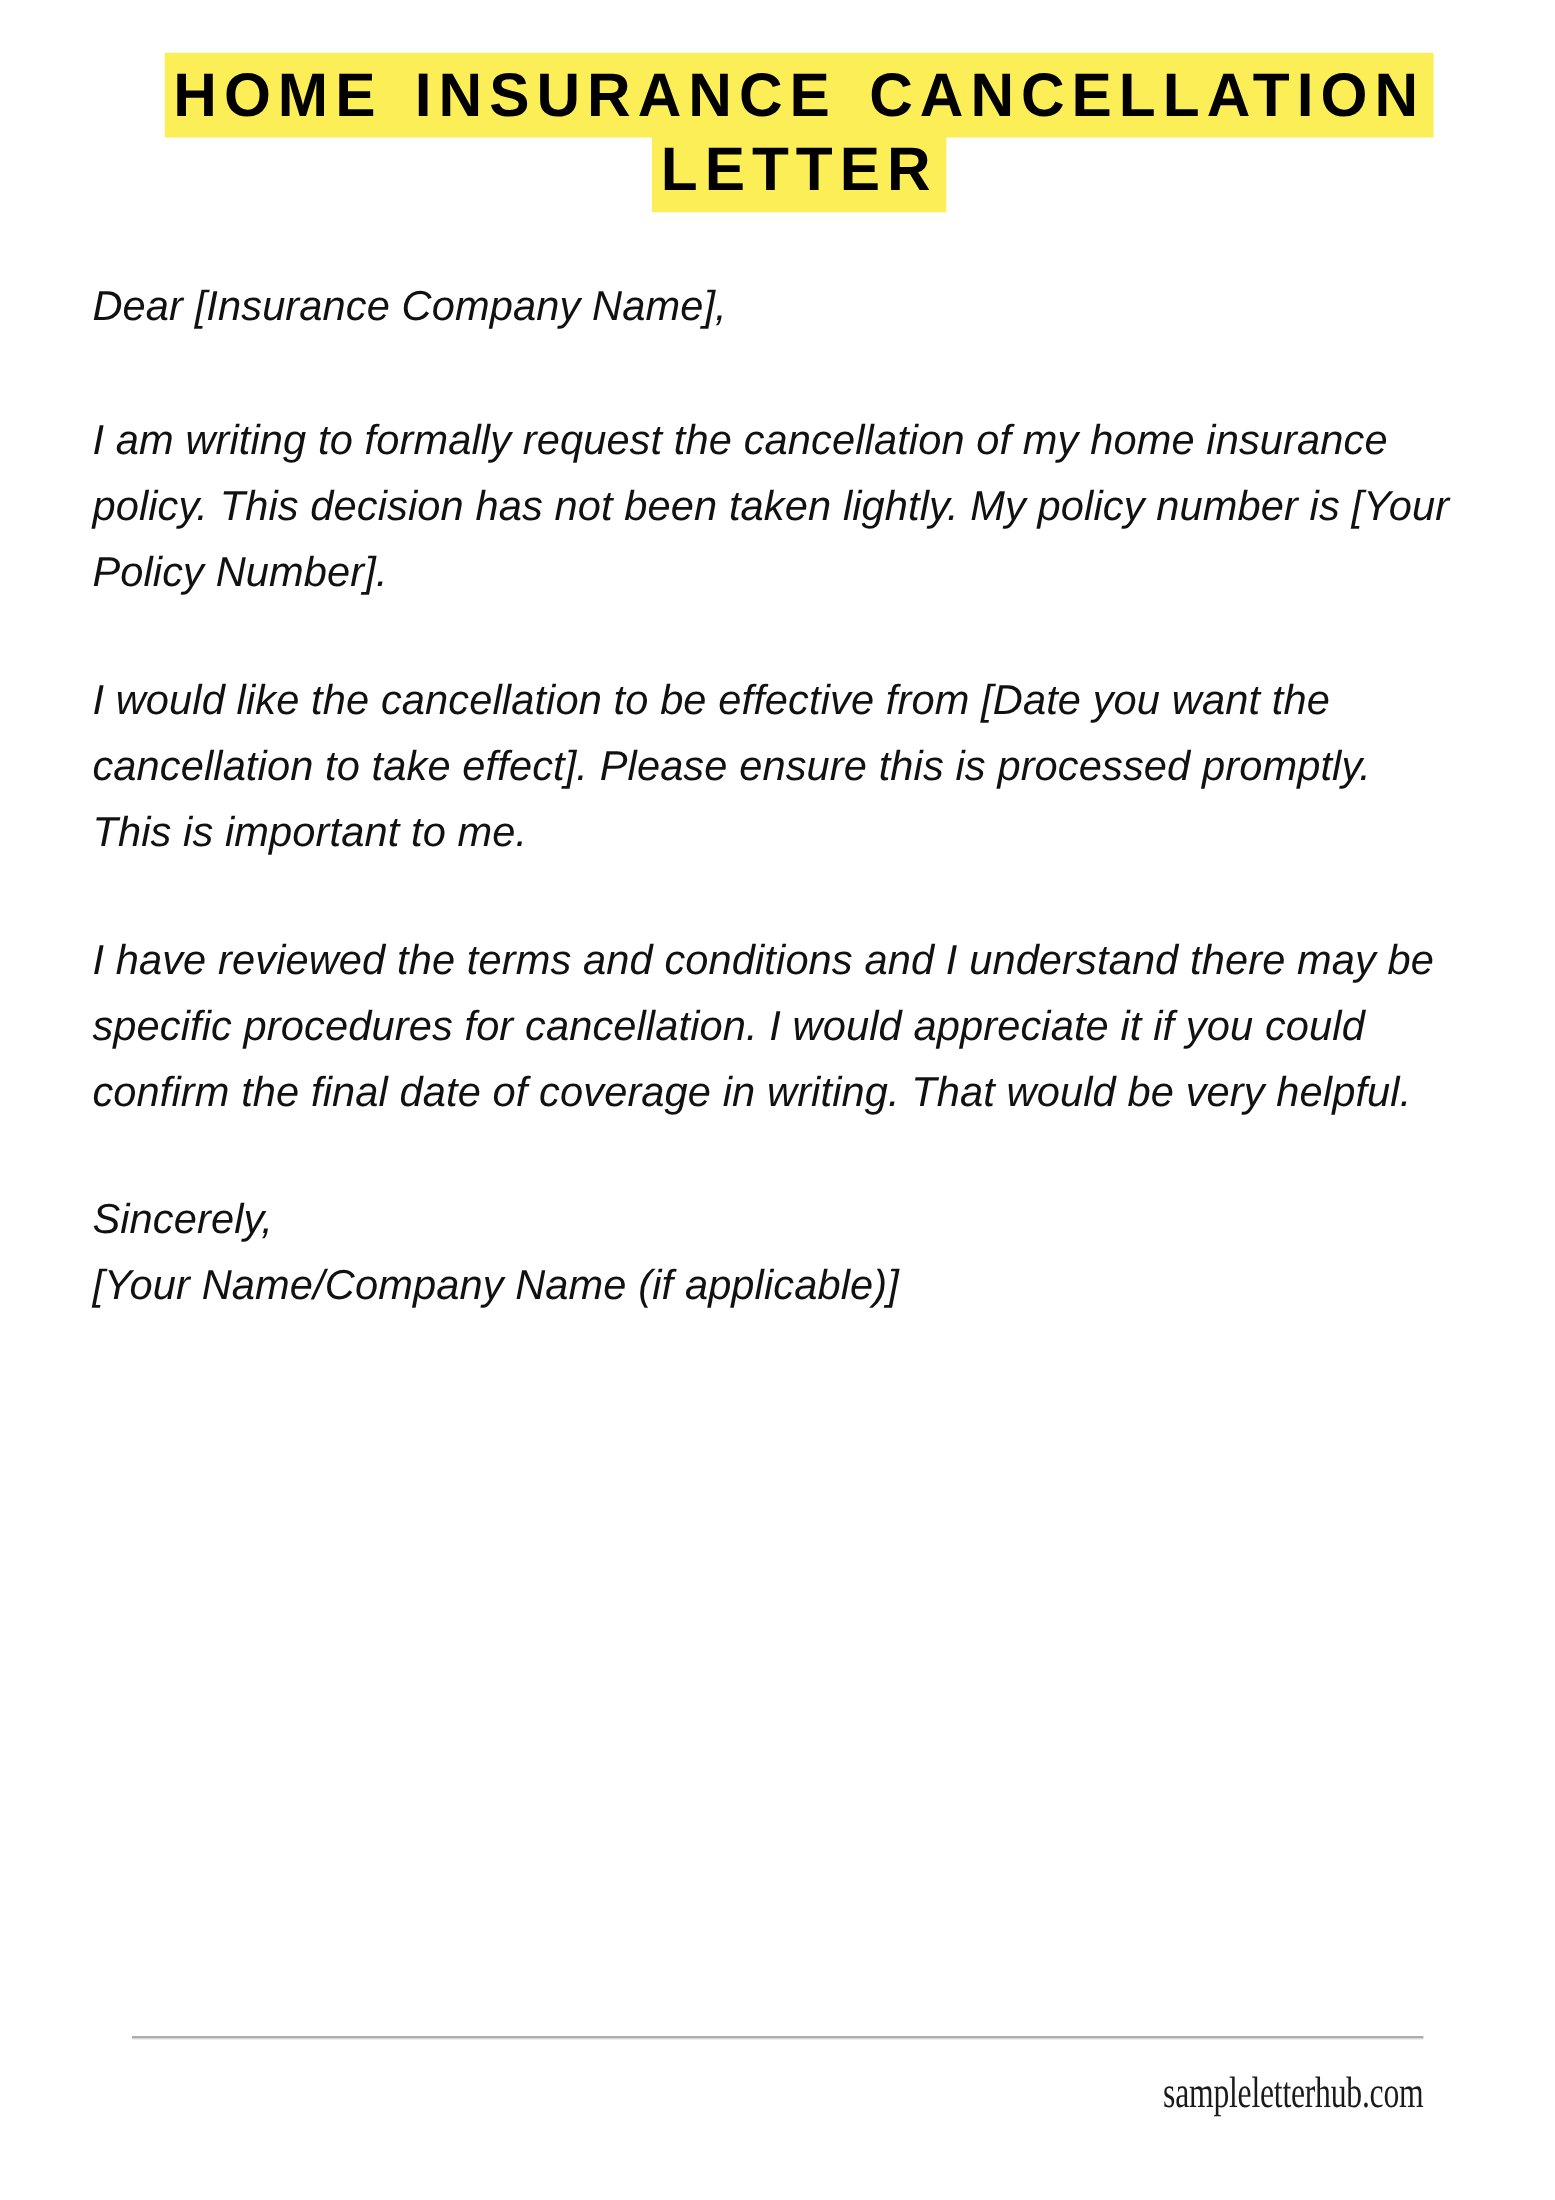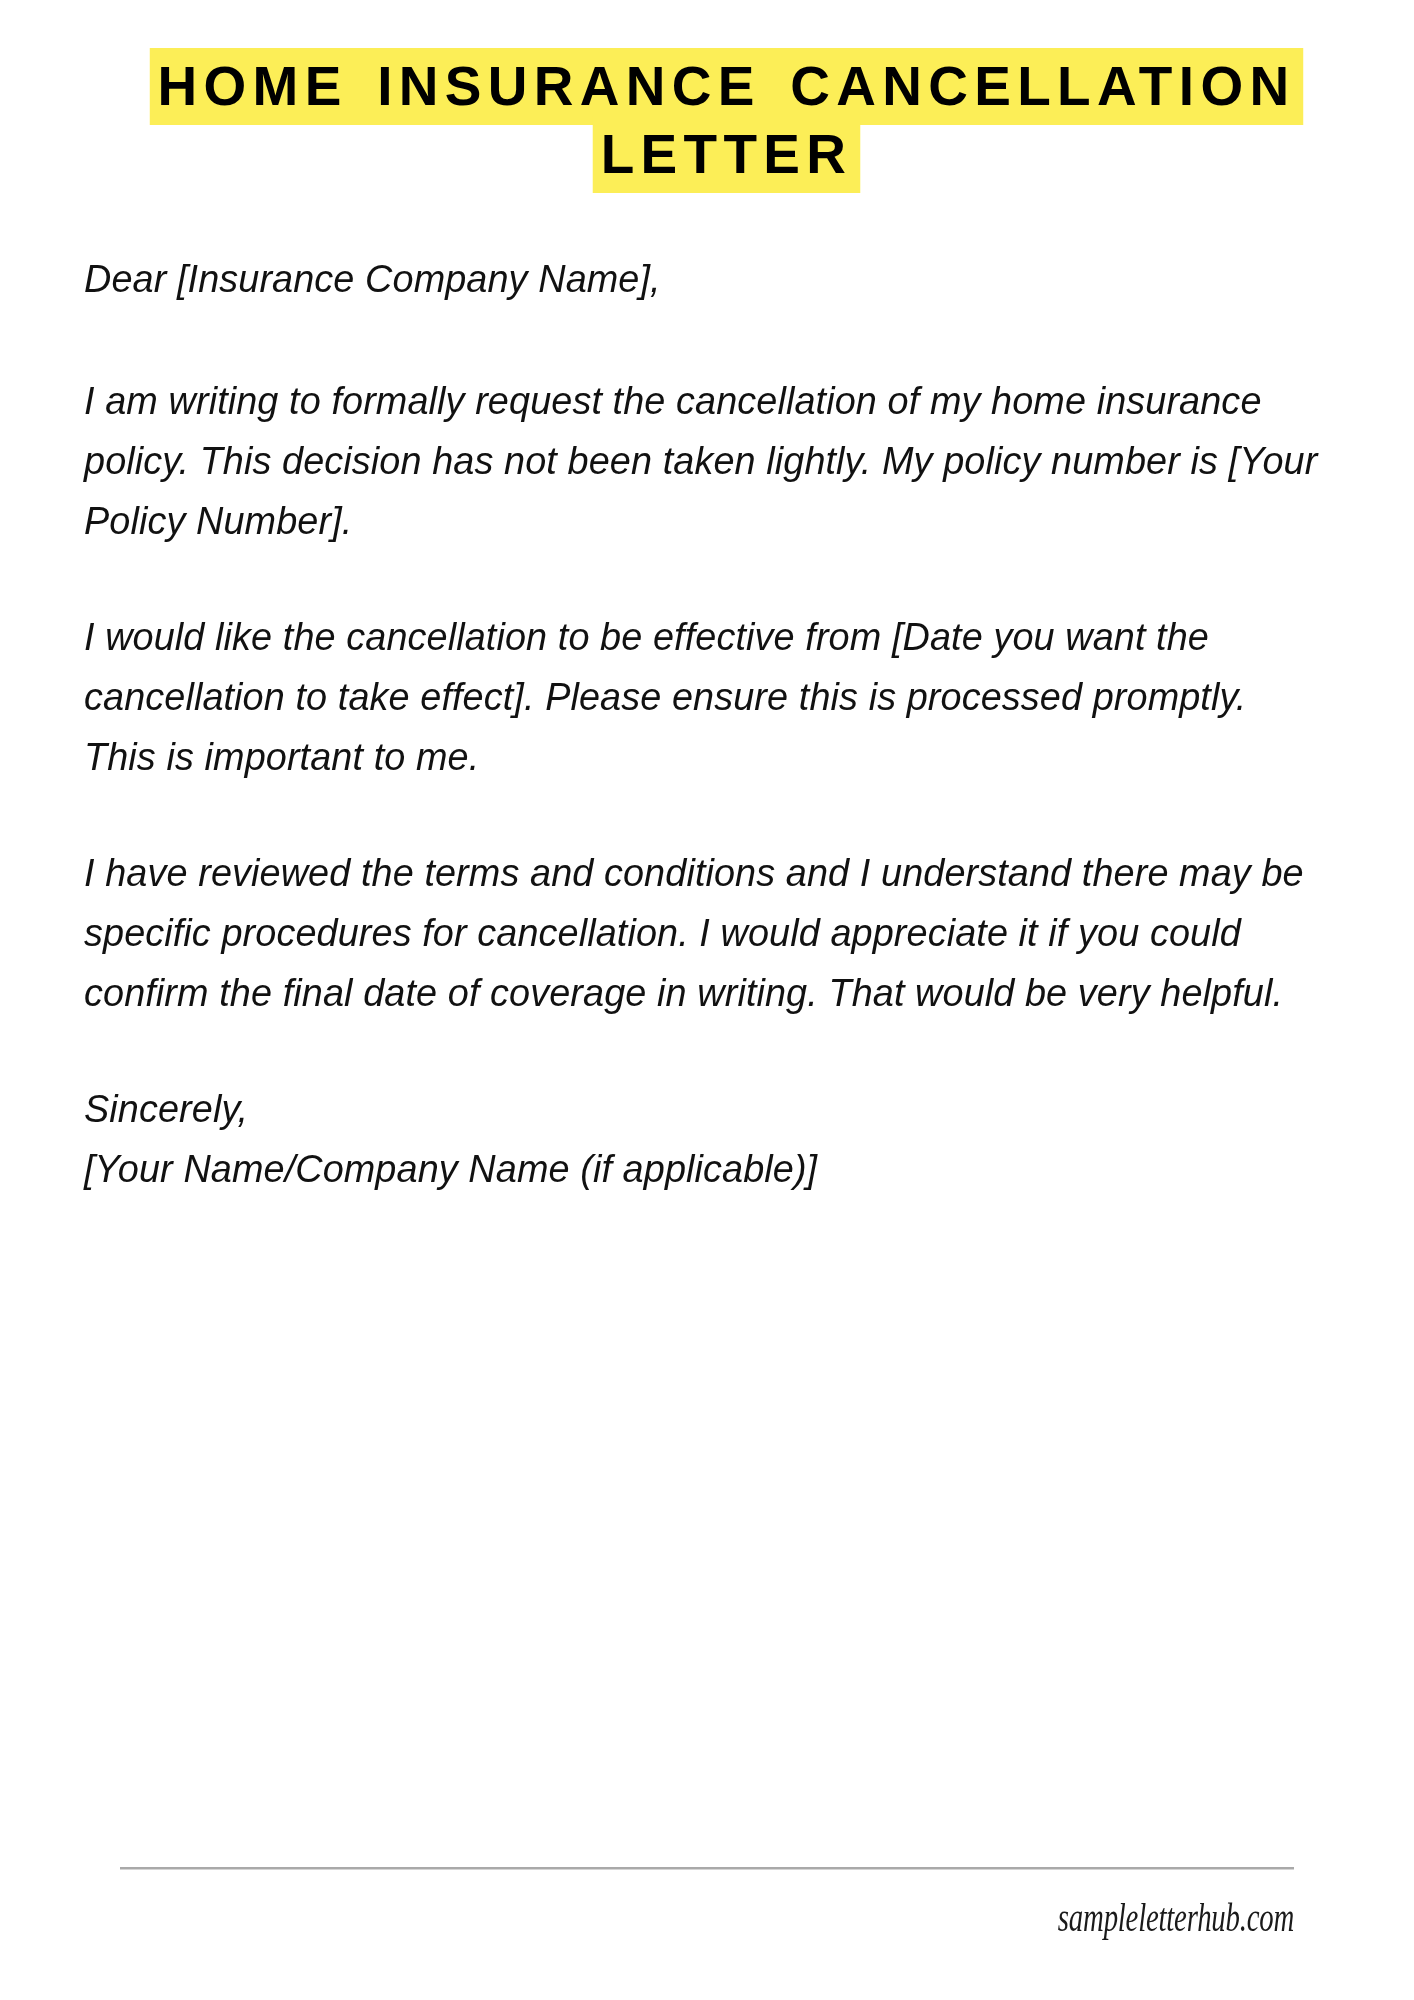--- a/index.html
+++ b/index.html
@@ -77,23 +77,22 @@
     margin-top: 0;
     margin-bottom: 0;
   }
 
   
   .footer {
     position: absolute;
     left: 0;
     right: 0;
     bottom: 0;
-    padding: 0 120px 60px 120px;
+    padding: 0 120px 76px 120px;
     box-sizing: border-box;
-    font-style: italic;
   }
 
   .footer-rule {
     height: 0;
     border: 0;
     border-top: 2px solid #a9a9a9;
     border-bottom: 1px solid #d5d5d5;
     margin: 0 0 26px 0;
     width: 100%;
   }

